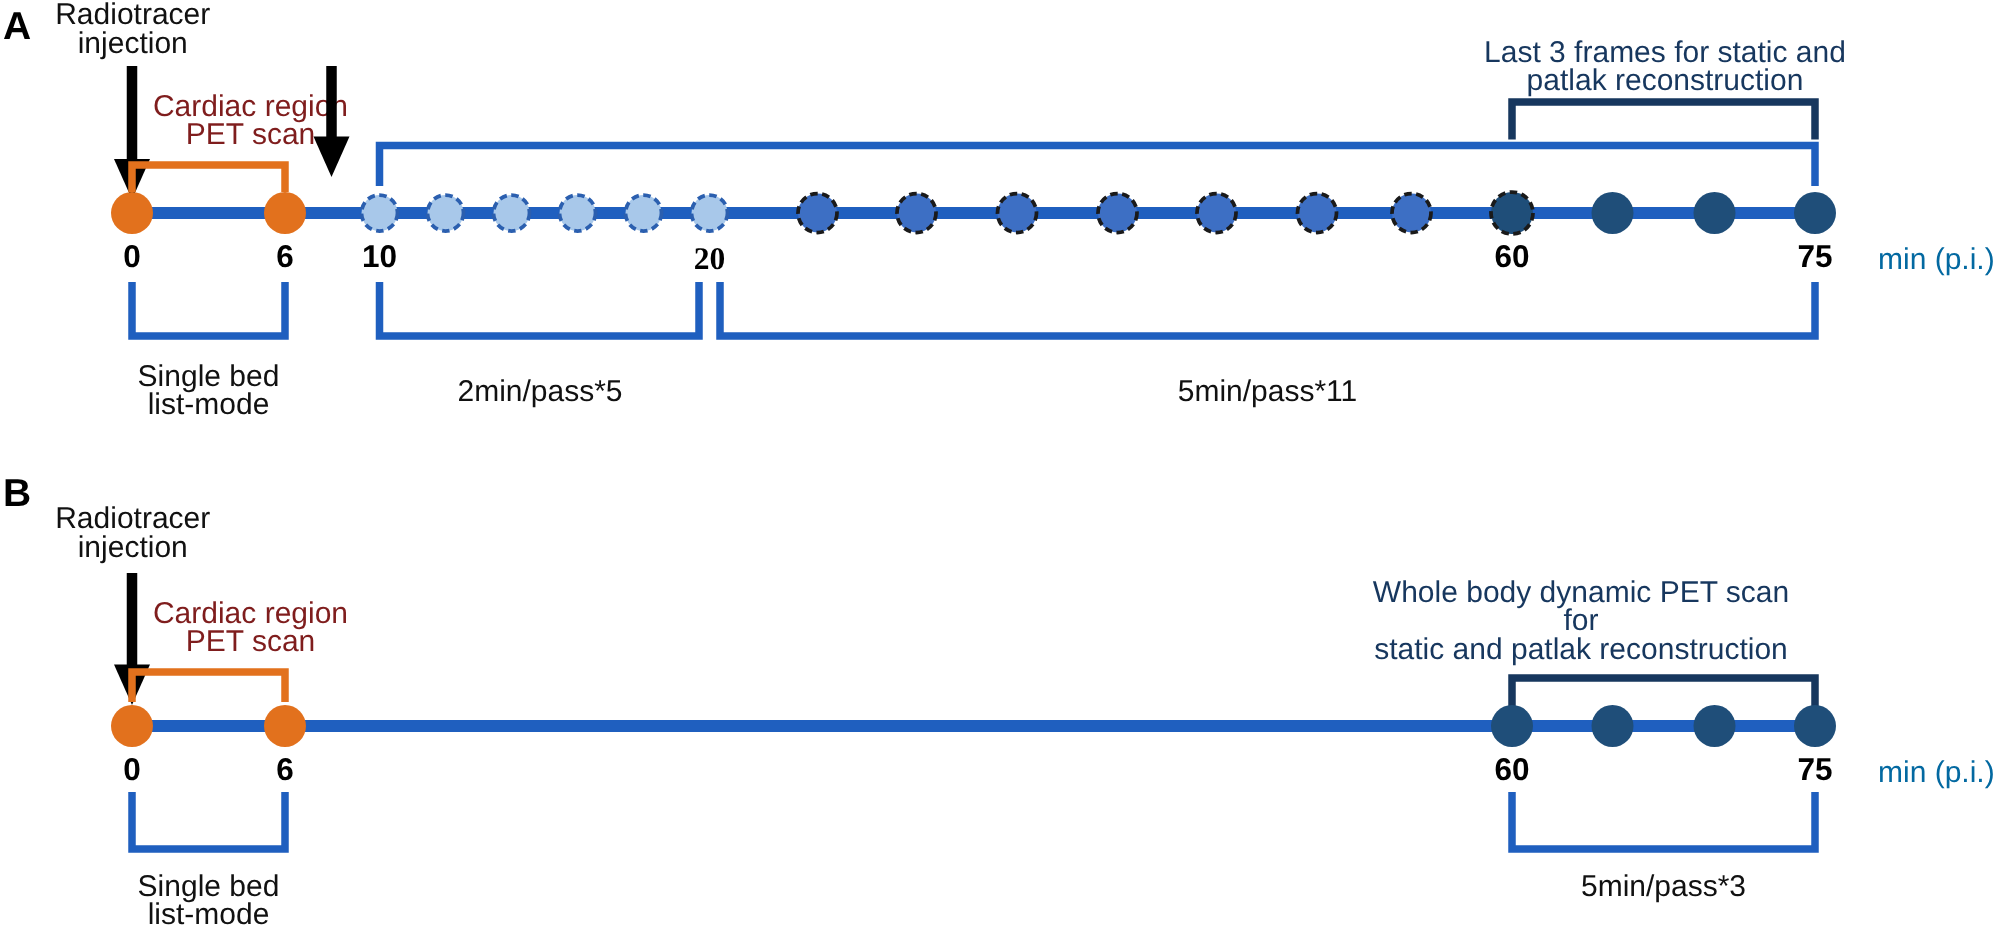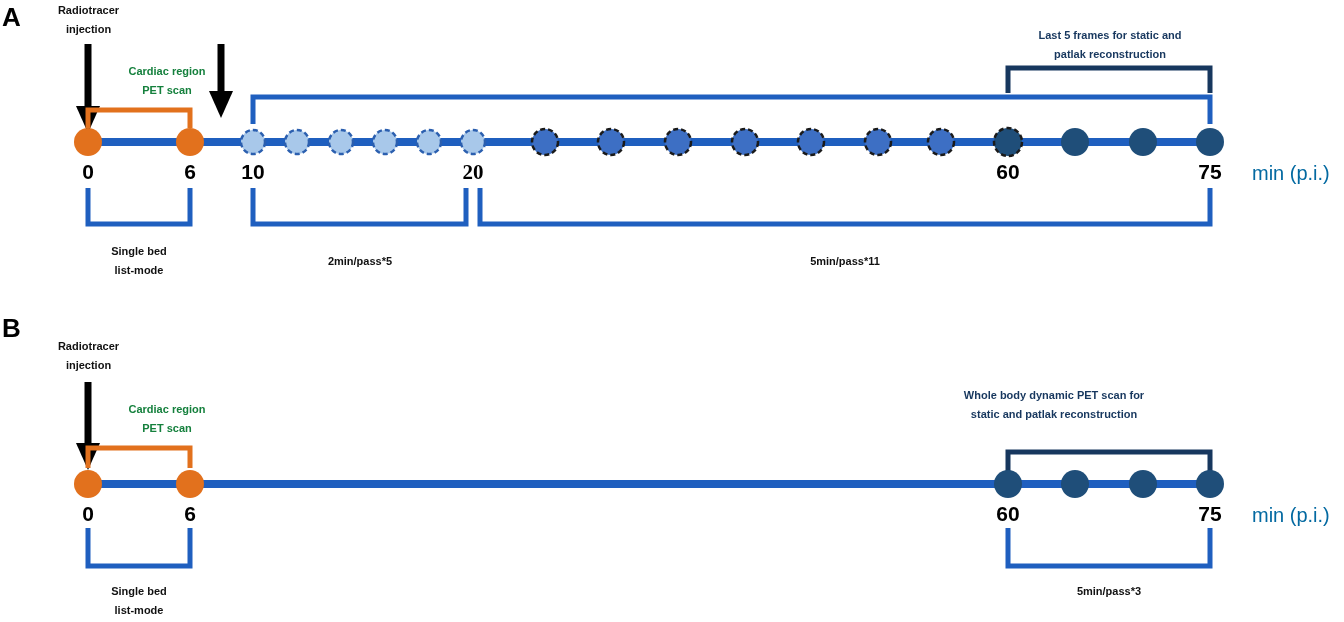--- a/index.html
+++ b/index.html
@@ -7,24 +7,24 @@
     width:1344px;height:622px;background:#ffffff;
     font-family:"Liberation Sans",sans-serif;
     overflow:hidden;position:relative;
   }
   .stage{position:absolute;left:0;top:0;width:1344px;height:622px;}
   .abs{position:absolute;}
   .panel-letter{
     font-weight:bold;font-size:26px;color:#000;letter-spacing:0px;
   }
   .cap{
-    font-weight:bold;font-size:11px;line-height:19px;color:#111;
+    font-weight:normal;font-size:20px;line-height:19px;color:#111;
     text-align:center;white-space:pre-line;
   }
-  .cap-orange{color:#15803d;}
+  .cap-orange{color:#7f1d1d;}
   .cap-blue{color:#1F5FBF;}
   .cap-navy{color:#17375E;}
   .tick-num{
     font-weight:bold;font-size:21px;color:#000;text-align:center;
   }
   .axis-unit{
     font-weight:normal;font-size:20px;color:#0369a1;white-space:nowrap;
   }
   svg{display:block;}
 </style>
@@ -36,21 +36,21 @@
   <div class="abs panel-letter" style="left:2px;top:2px;">A</div>
 
   <div class="abs cap" style="left:16px;top:1px;width:145px;">Radiotracer
 injection</div>
 
 
   <div class="abs cap cap-orange" style="left:92px;top:62px;width:150px;">Cardiac region
 PET scan</div>
 
 
-  <div class="abs cap cap-navy" style="left:985px;top:26px;width:250px;">Last 5 frames for static and
+  <div class="abs cap cap-navy" style="left:985px;top:26px;width:250px;">Last 3 frames for static and
 patlak reconstruction</div>
 
   <svg class="abs" style="left:0;top:0;" width="1344" height="300">
 
     <g>
       <line x1="88" y1="44" x2="88" y2="116" stroke="#000" stroke-width="7"></line>
       <polygon points="88,133 76,106 100,106" fill="#000"></polygon>
     </g>
 
     <g>

